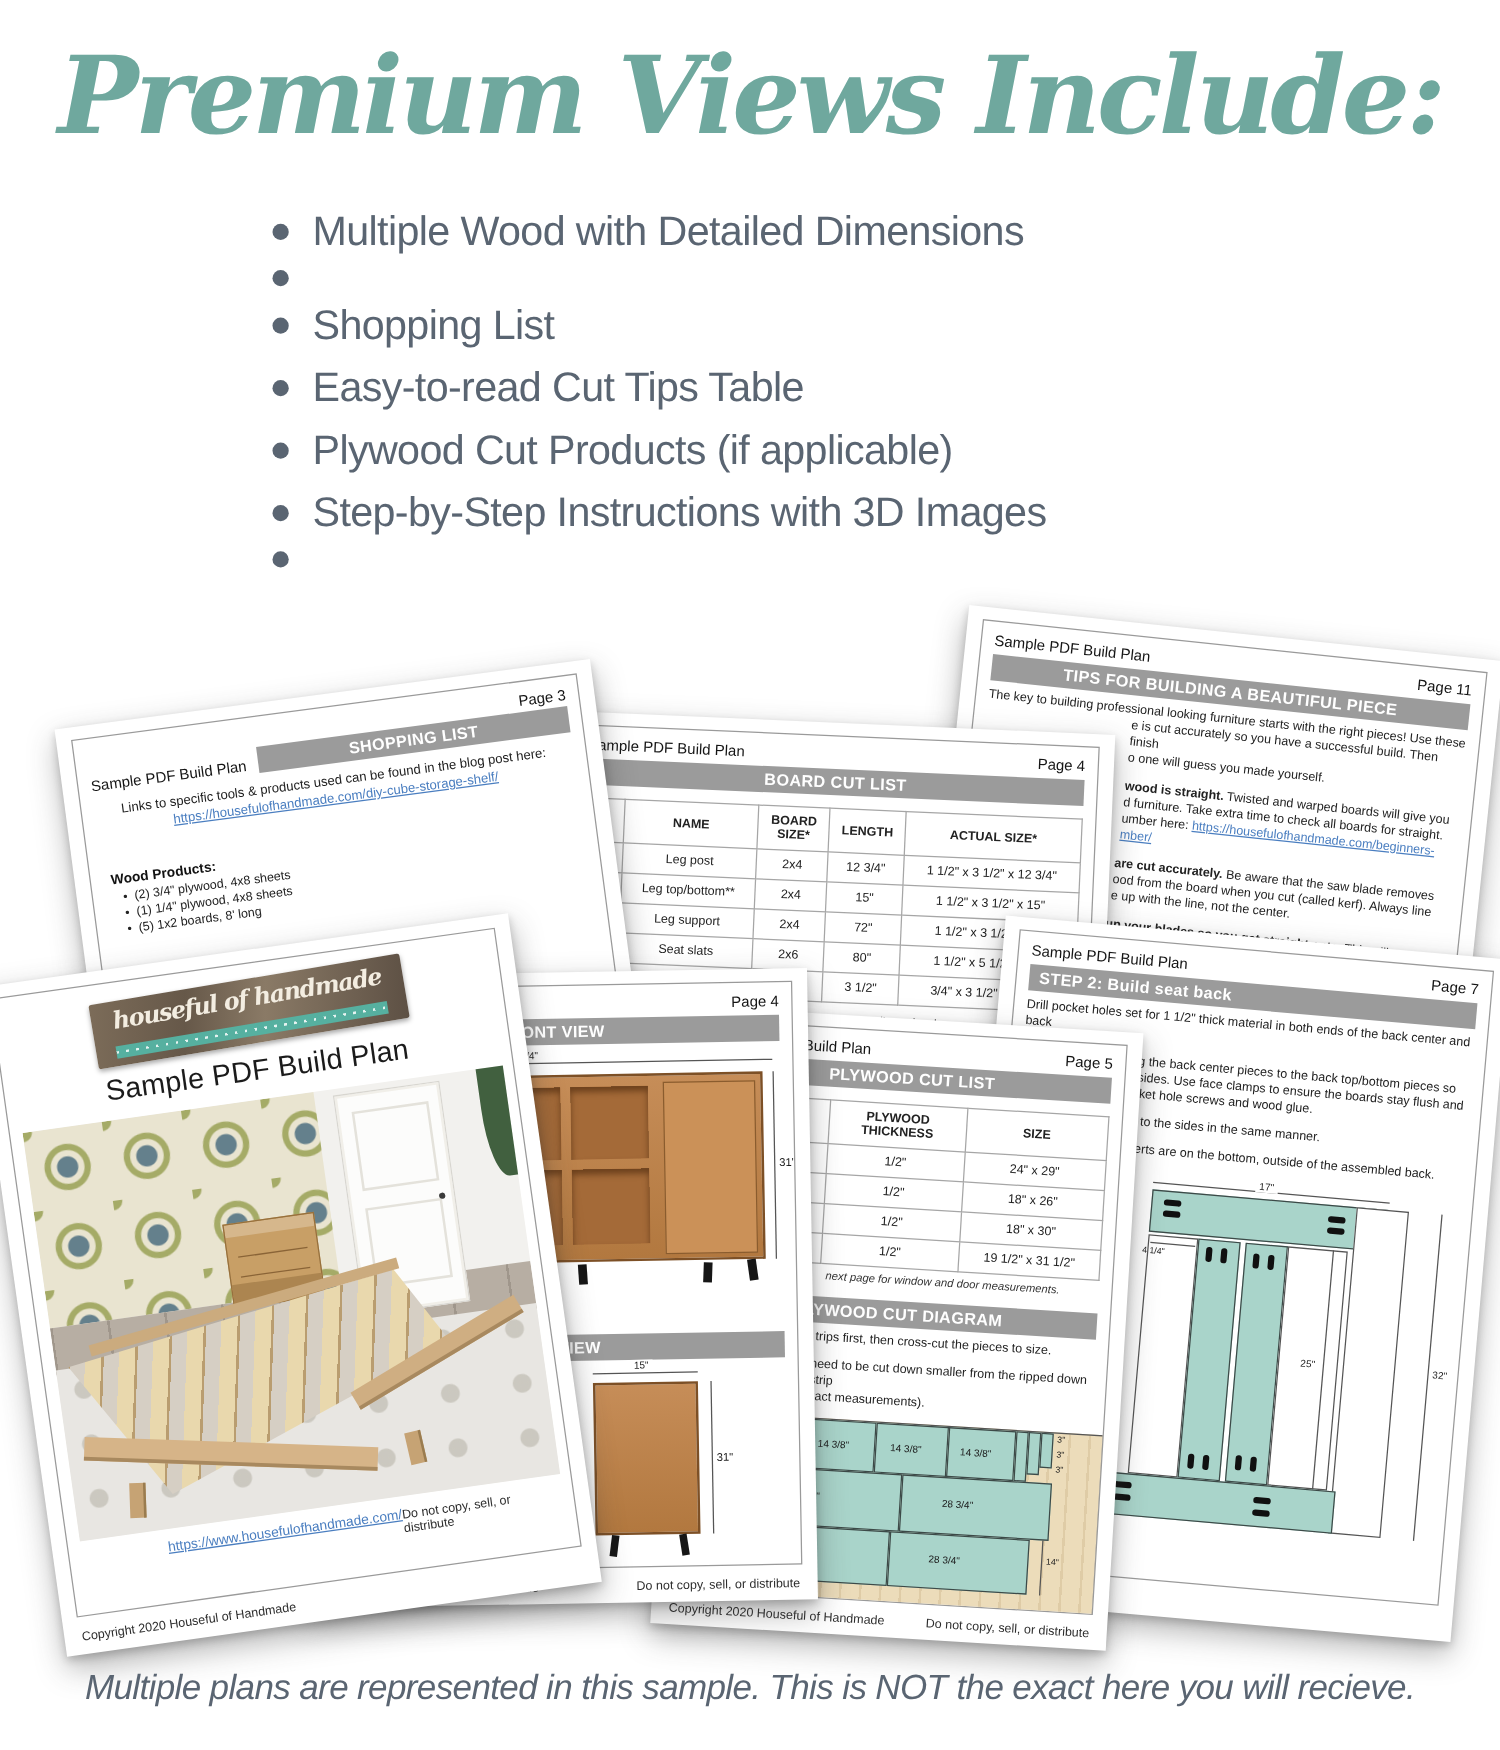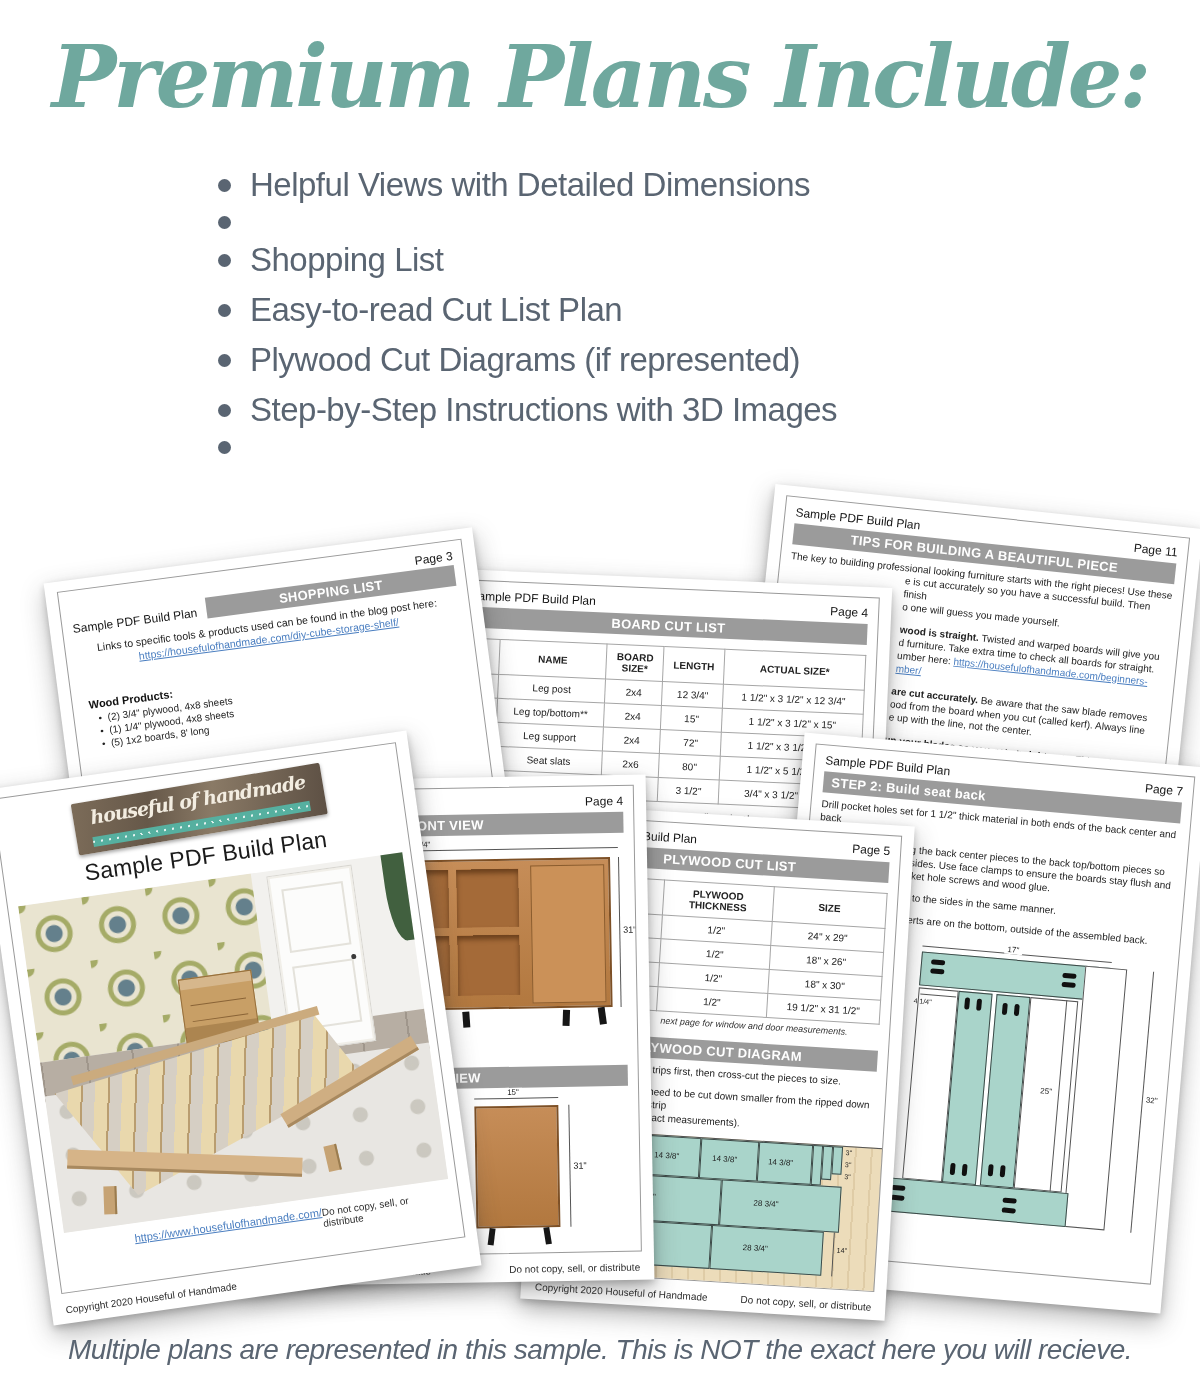--- a/index.html
+++ b/index.html
@@ -98,40 +98,40 @@
 
   .cab{position:absolute;background:linear-gradient(180deg,#c68d58,#b2783f);
      border:2px solid #7d5026;box-sizing:border-box;}
   .cubby{position:absolute;background:#a46a38;box-shadow:inset 0 4px 5px rgba(60,30,5,.55);}
   .cdoor{position:absolute;background:#cb9158;border:1px solid #8a5c2e;}
   .blackleg{position:absolute;background:#161616;}
 </style>
 </head>
 <body>
 
-<div class="main-title">Premium Plans Include:</div>
+<div class="main-title">Premium Views Include:</div>
 <ul class="features">
   <li>
       <span class="dot"></span>
-      <span>Helpful Views with Detailed Dimensions</span>
+      <span>Multiple Wood with Detailed Dimensions</span>
     </li>
   <li>
       <span class="dot"></span>
     </li>
   <li>
       <span class="dot"></span>
       <span>Shopping List</span>
     </li>
   <li>
       <span class="dot"></span>
-      <span>Easy-to-read Cut List Plan</span>
-    </li>
-  <li>
-      <span class="dot"></span>
-      <span>Plywood Cut Diagrams (if represented)</span>
+      <span>Easy-to-read Cut Tips Table</span>
+    </li>
+  <li>
+      <span class="dot"></span>
+      <span>Plywood Cut Products (if applicable)</span>
     </li>
   <li>
       <span class="dot"></span>
       <span>Step-by-Step Instructions with 3D Images</span>
     </li>
   <li>
       <span class="dot"></span>
     </li>
 </ul>
 

